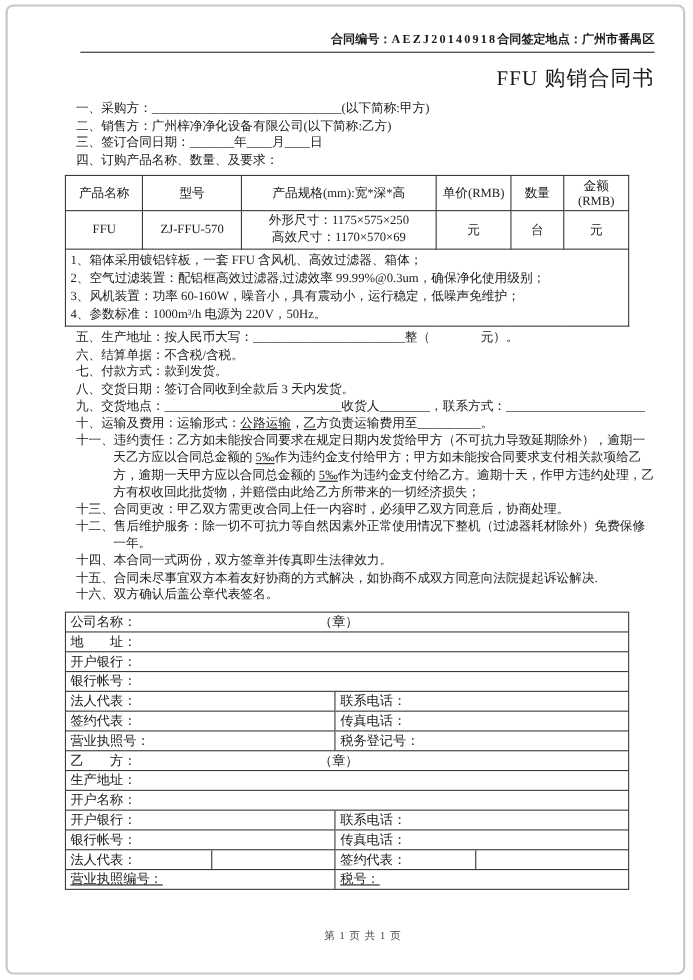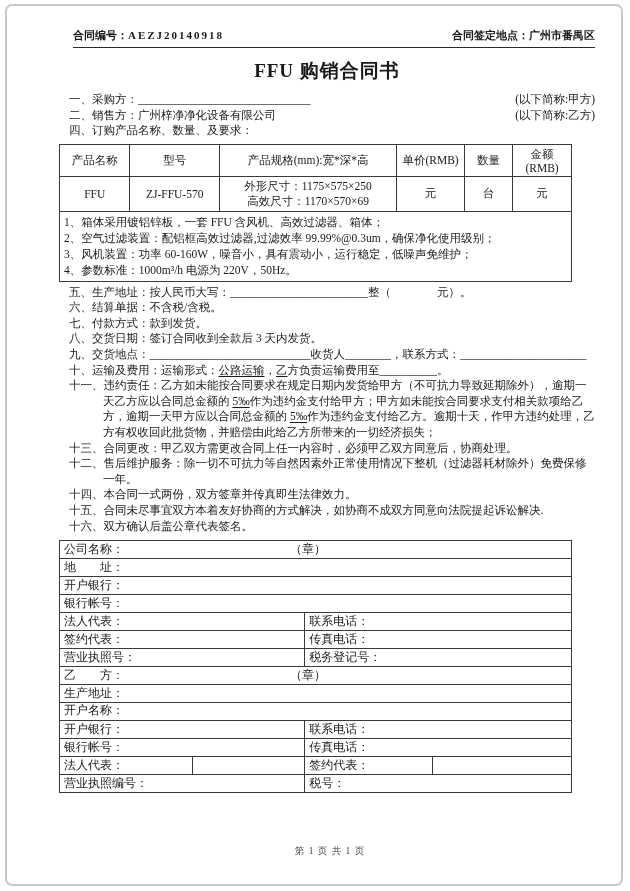--- a/index.html
+++ b/index.html
@@ -9,33 +9,33 @@
     color:#1a1a1a;font-size:11.5px;
   }
   .page{
     position:absolute;left:5px;top:4px;width:618px;height:882px;
     border:2px solid #c7c7cc;border-radius:7px;box-sizing:border-box;
     background:#fff;
   }
   .content{padding:22px 26px 0 52px;}
   
   .doc-header{
-    display:flex;justify-content:space-between;align-items:flex-end;
+    display:flex;justify-content:flex-end;align-items:flex-end;
     font-weight:bold;font-size:11px;
     border-bottom:1.5px solid #2a2a2a;padding-bottom:4px;margin-left:14px;
   }
   .doc-header .num{letter-spacing:2px;}
   
   .doc-title{
-    text-align:center;font-size:19px;font-weight:700;letter-spacing:1px;
+    text-align:right;font-size:19px;font-weight:400;letter-spacing:1px;
     margin:10px 0 8px 0;
   }
   
   .intro{margin:6px 0 5px 10px;}
-  .intro-line{display:flex;justify-content:space-between;line-height:15.5px;}
+  .intro-line{display:flex;line-height:15.5px;}
   .intro-right{white-space:nowrap;}
   
   .product-table{
     width:513px;border-collapse:collapse;table-layout:fixed;
     margin-top:3px;font-size:11.5px;
   }
   .product-table th,.product-table td{
     border:1px solid #3a3a3a;text-align:center;padding:2px 2px;
     font-weight:normal;overflow:hidden;
   }
@@ -46,21 +46,21 @@
   
   .terms{margin:3px 0 0 10px;}
   .term{line-height:15.6px;padding-left:34px;text-indent:-34px;}
   .u{text-decoration:underline;text-underline-offset:2px;}
   
   .party-table{
     width:513px;border:1px solid #3a3a3a;box-sizing:border-box;margin-top:6px;
     font-size:12px;
   }
   .party-row{display:flex;border-bottom:1px solid #3a3a3a;}
-  .party-row:last-child{border-bottom:none;}
+  .party-row:last-child{border-bottom:none;text-decoration:underline;}
   .party-cell{
     position:relative;box-sizing:border-box;padding:2px 4px;height:17px;
     line-height:13px;border-right:1px solid #3a3a3a;white-space:nowrap;overflow:visible;
   }
   .party-cell:last-child{border-right:none;}
   .seal{position:absolute;left:45%;top:2px;}
   
   .footer{
     position:absolute;bottom:26px;left:16px;width:100%;text-align:center;
     font-size:9.5px;color:#444;letter-spacing:1px;
@@ -80,20 +80,23 @@
     <div class="doc-title">FFU 购销合同书</div>
 
     <div class="intro" id="intro">
         <div class="intro-line">
           <span><span>一、采购方：</span><span>______________________________</span></span>
           <span class="intro-right">(以下简称:甲方)</span>
         </div>
         <div class="intro-line">
           <span><span>二、销售方：广州梓净净化设备有限公司</span></span>
           <span class="intro-right">(以下简称:乙方)</span>
+        </div>
+        <div class="intro-line">
+          <span><span>三、签订合同日期：_______年____月____日</span></span>
         </div>
         <div class="intro-line">
           <span><span>四、订购产品名称、数量、及要求：</span></span>
         </div>
       </div>
 
     <table class="product-table">
       <thead>
         <tr id="pt-head">
             <th style="width: 13.6%;">产品名称</th>
@@ -167,21 +170,21 @@
           <div class="party-cell" style="width: 48%;"><span>营业执照号：</span></div>
           <div class="party-cell" style="width: 52%;"><span>税务登记号：</span></div>
         </div>
         <div class="party-row">
           <div class="party-cell" style="width: 100%;"><span>乙　　方：</span><span class="seal">（章）</span></div>
         </div>
         <div class="party-row">
           <div class="party-cell" style="width: 100%;"><span>生产地址：</span></div>
         </div>
         <div class="party-row">
-          <div class="party-cell" style="width: 100%; font-family: Liberation Mono, monospace;"><span>开户名称：</span></div>
+          <div class="party-cell" style="width: 100%;"><span>开户名称：</span></div>
         </div>
         <div class="party-row">
           <div class="party-cell" style="width: 48%;"><span>开户银行：</span></div>
           <div class="party-cell" style="width: 52%;"><span>联系电话：</span></div>
         </div>
         <div class="party-row">
           <div class="party-cell" style="width: 48%;"><span>银行帐号：</span></div>
           <div class="party-cell" style="width: 52%;"><span>传真电话：</span></div>
         </div>
         <div class="party-row">

